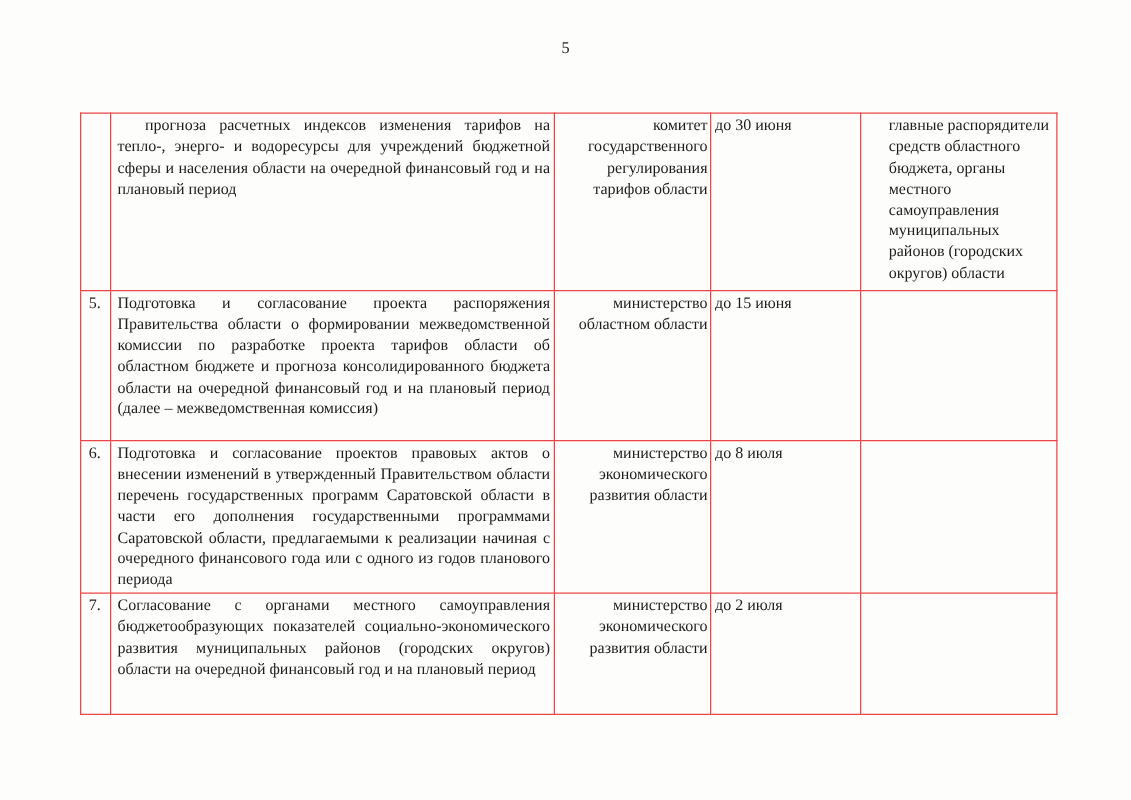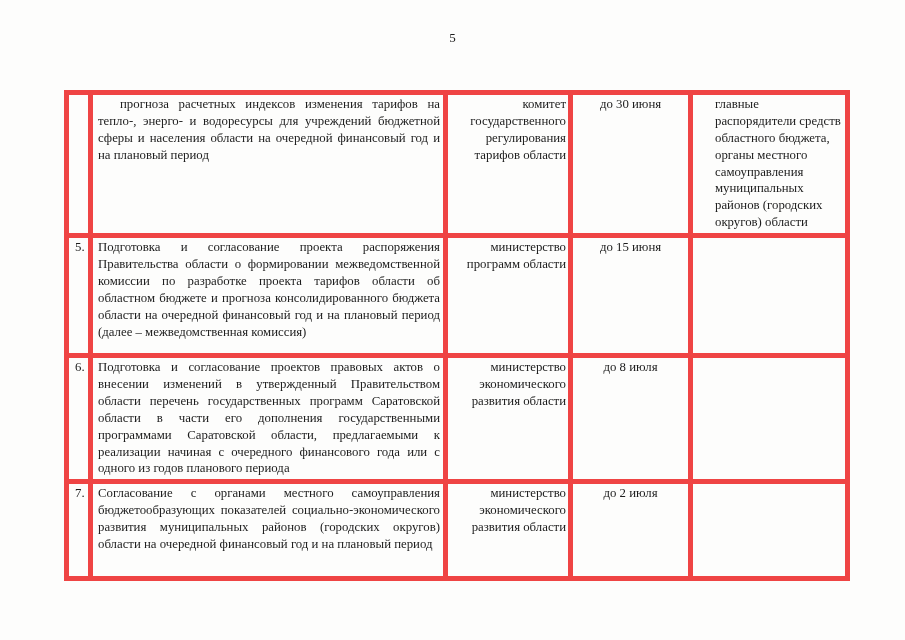--- a/index.html
+++ b/index.html
@@ -27,21 +27,21 @@
     position: absolute;
     left: 64px;
     top: 90px;
     width: 781px;
     border-collapse: collapse;
     table-layout: fixed;
     font-size: 12.8px;
     line-height: 1.32;
   }
   .doc-table td {
-    border: 5px solid #ef4444;
+    border: 1px solid #ef4444;
     vertical-align: top;
     padding: 1px 3px 2px 3px;
     overflow: hidden;
   }
   col.c-num   { width: 24px; }
   col.c-desc  { width: 355px; }
   col.c-resp  { width: 125px; }
   col.c-date  { width: 120px; }
   col.c-extra { width: 157px; }
   td.num {
@@ -55,21 +55,21 @@
   }
   td.desc.indent {
     text-indent: 22px;
   }
   td.resp {
     text-align: right;
     padding-left: 2px;
     padding-right: 2px;
   }
   td.date {
-    text-align: center;
+    text-align: left;
   }
   td.extra {
     text-align: left;
     padding-left: 22px;
     padding-right: 4px;
   }
   tr.r0 { height: 142px; }
   tr.r1 { height: 120px; }
   tr.r2 { height: 121px; }
   tr.r3 { height: 97px; }
@@ -91,21 +91,21 @@
     <tr class="r0">
       <td class="num"></td>
       <td class="desc indent">прогноза расчетных индексов изменения тарифов на тепло-, энерго- и водоресурсы для учреждений бюджетной сферы и населения области на очередной финансовый год и на плановый период</td>
       <td class="resp">комитет государственного регулирования тарифов области</td>
       <td class="date">до 30 июня</td>
       <td class="extra">главные распорядители средств областного бюджета, органы местного самоуправления муниципальных районов (городских округов) области</td>
     </tr>
     <tr class="r1">
       <td class="num">5.</td>
       <td class="desc">Подготовка и согласование проекта распоряжения Правительства области о формировании межведомственной комиссии по разработке проекта тарифов области об областном бюджете и прогноза консолидированного бюджета области на очередной финансовый год и на плановый период (далее – межведомственная комиссия)</td>
-      <td class="resp">министерство программ области</td>
+      <td class="resp">министерство областном области</td>
       <td class="date">до 15 июня</td>
       <td class="extra"></td>
     </tr>
     <tr class="r2">
       <td class="num">6.</td>
       <td class="desc">Подготовка и согласование проектов правовых актов о внесении изменений в утвержденный Правительством области перечень государственных программ Саратовской области в части его дополнения государственными программами Саратовской области, предлагаемыми к реализации начиная с очередного финансового года или с одного из годов планового периода</td>
       <td class="resp">министерство экономического развития области</td>
       <td class="date">до 8 июля</td>
       <td class="extra"></td>
     </tr>

